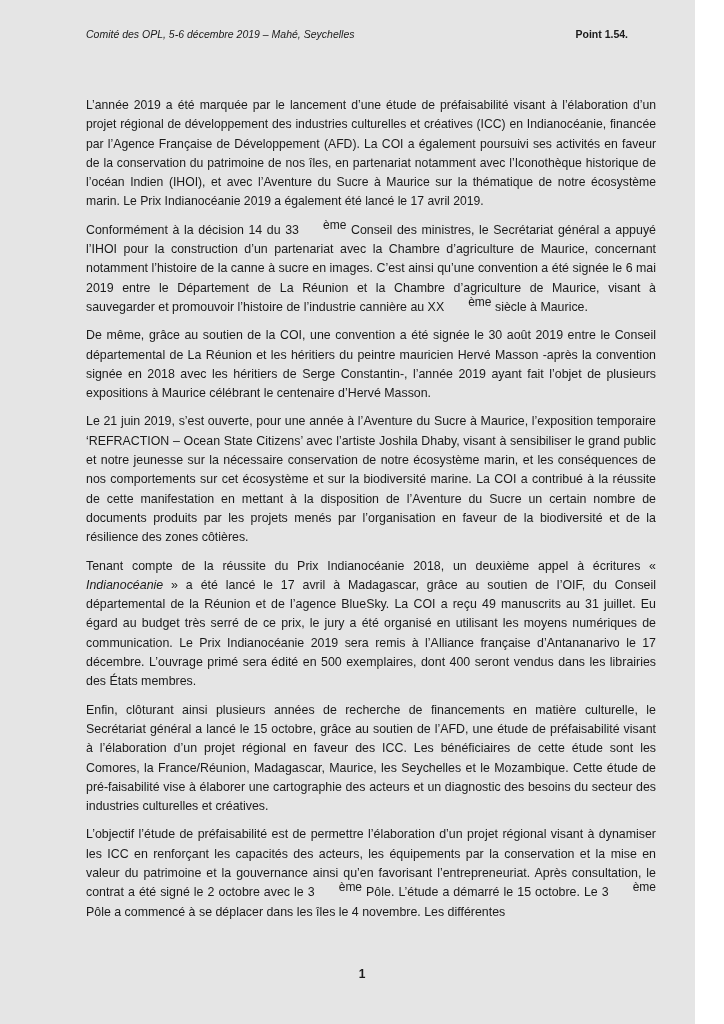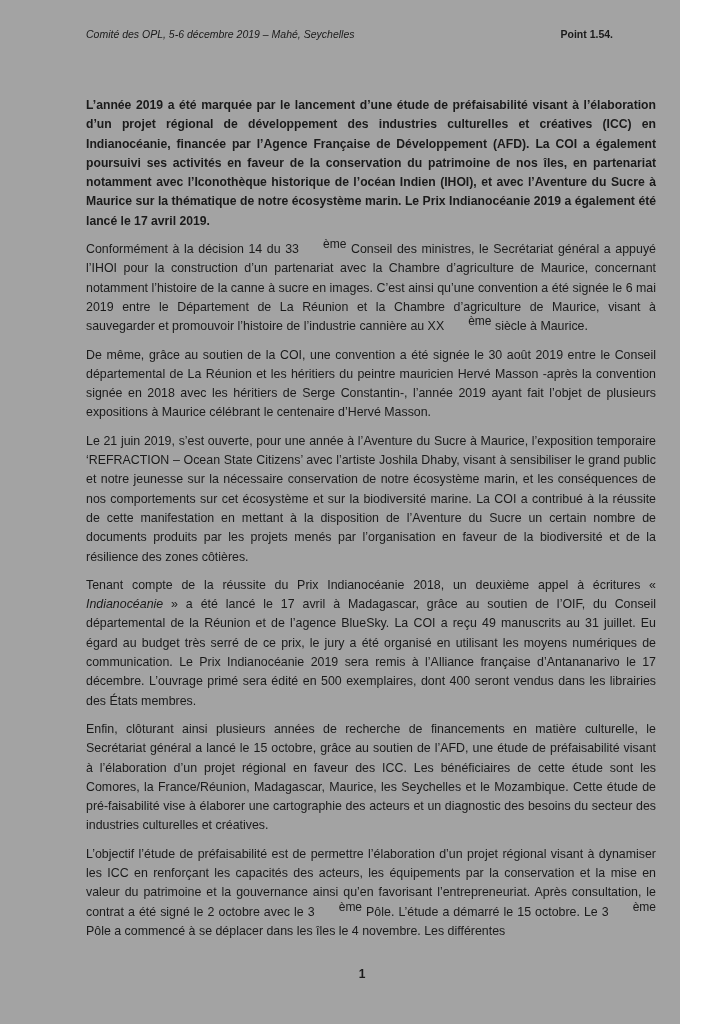--- a/index.html
+++ b/index.html
@@ -1,28 +1,28 @@
 <!DOCTYPE html>
 <html><head>
 <meta charset="utf-8">
 <style>
   html, body { margin: 0; padding: 0; background: #ffffff; }
   body { width: 724px; height: 1024px; position: relative; overflow: hidden;
          font-family: "Liberation Sans", sans-serif; color: #1a1a1a; }
-  .page { position: absolute; left: 0; top: 0; width: 680px; height: 1024px; background: #a3a3a3; }
+  .page { position: absolute; left: 0; top: 0; width: 680px; height: 1024px; background: #e5e5e5; padding-left: 15px; }
   .header { position: absolute; top: 28px; left: 86px; right: 67px; height: 16px;
             font-size: 10.5px; }
   .header-left { position: absolute; left: 0; top: 0; font-style: italic; }
   .header-right { position: absolute; right: 0; top: 0; font-weight: bold; }
   .title-box { position: absolute; left: 79px; top: 70px; width: 581px; height: 20px;
                border: 1.5px solid #111; text-align: center; font-size: 12px; line-height: 20px; }
   .body { position: absolute; left: 86px; top: 96px; width: 570px; font-size: 12.4px;
           line-height: 19.3px; text-align: justify; }
   .body p { margin: 0 0 9px 0; }
-  .body p.bold { font-weight: bold; font-size: 12.2px; }
+  .body p.bold { font-weight: normal; font-size: 12.2px; }
   sup { font-size: 12px; line-height: 0; vertical-align: 5px; margin-left: 24px; }
   .page-number { position: absolute; top: 967px; left: 0; width: 724px; text-align: center;
                  font-size: 12px; font-weight: bold; }
   em { }
 </style>
 </head>
 <body>
 
 <div class="page">
   <div class="header">

